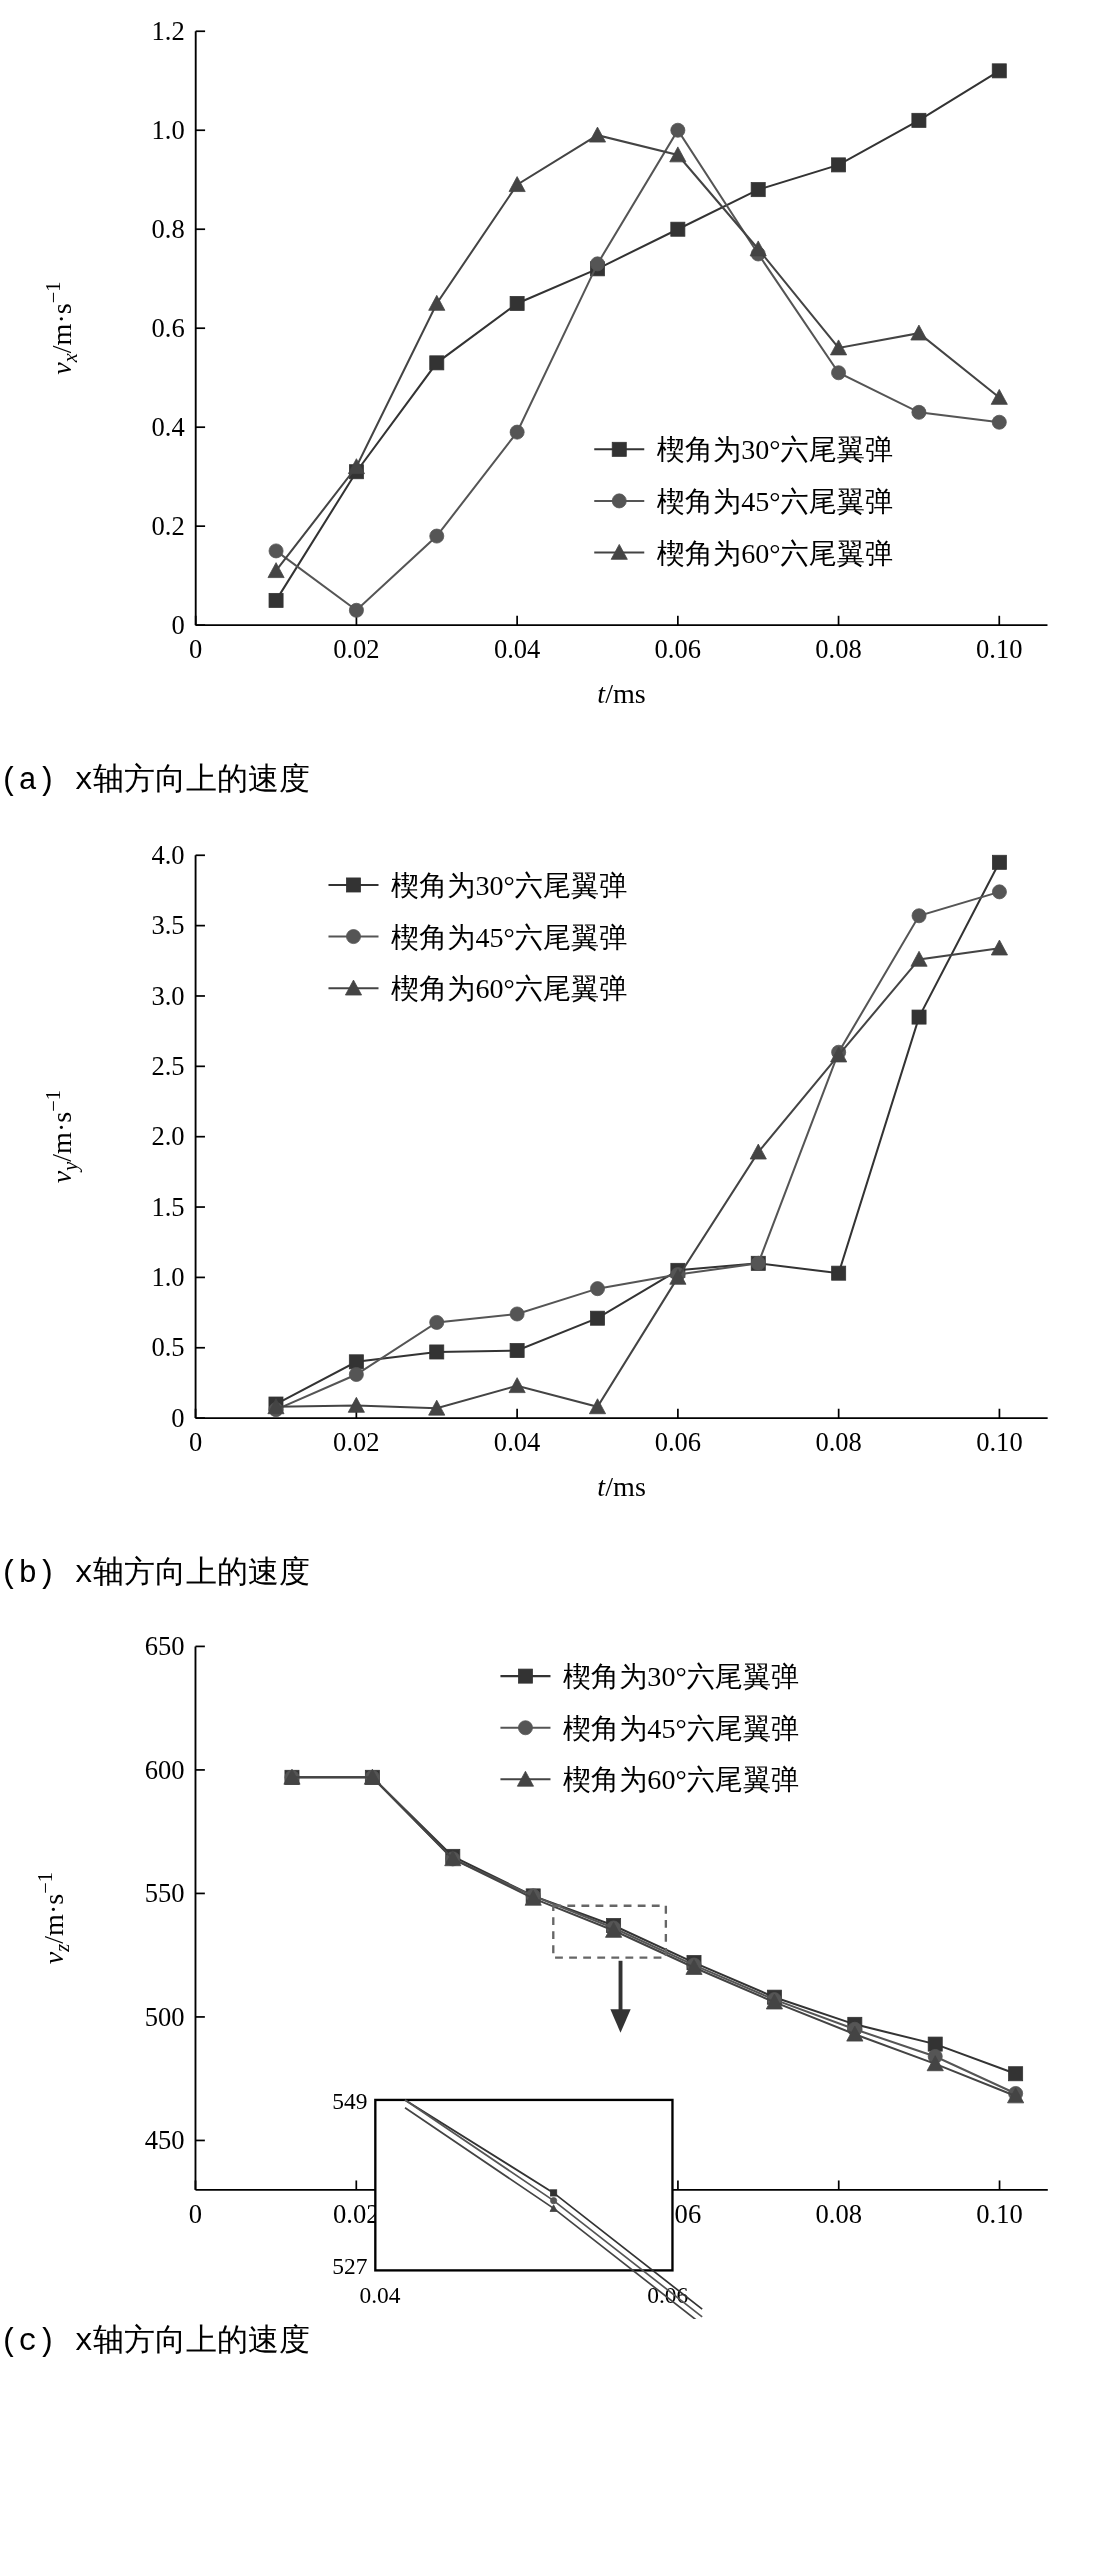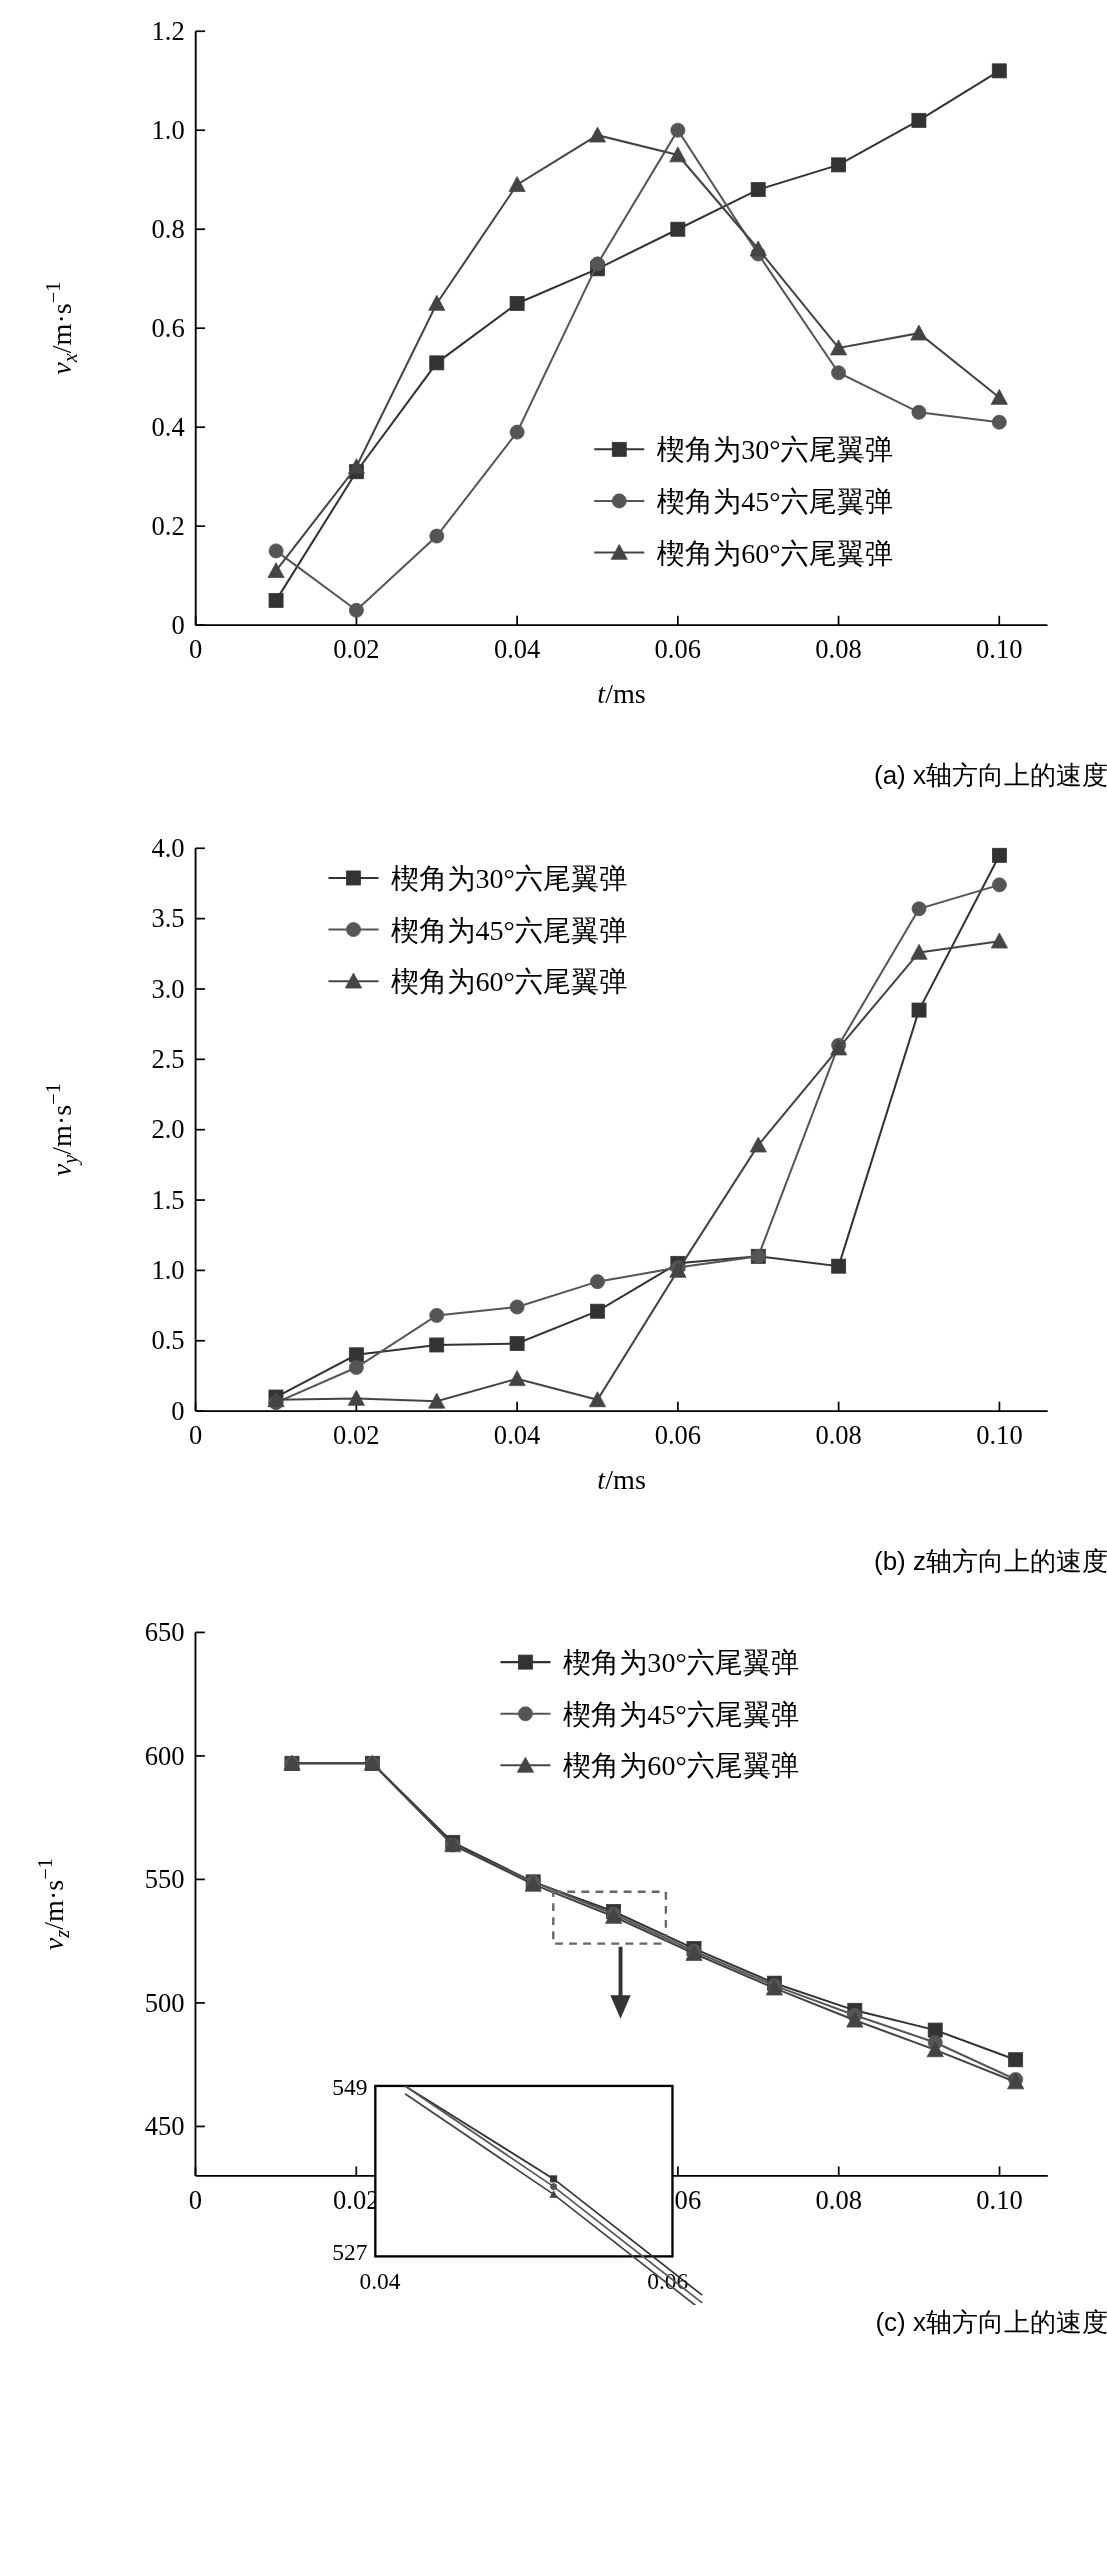--- a/index.html
+++ b/index.html
@@ -1,21 +1,21 @@
 <!DOCTYPE html>
 <html style="font-size:12.5px"><head>
 <meta charset="utf-8">
 <style>
   html,body{margin:0;padding:0;background:#ffffff;}
   body{width:1108px;height:2576px;font-family:"Liberation Serif",serif;color:#000;}
   .page{width:1108px;height:2576px;position:relative;}
   .panel{position:relative;width:1108px;}
   .plotwrap{position:relative;}
   svg{display:block;}
-  .cap{width:100%;text-align:right;font-size:26px;font-family:Liberation Sans, sans-serif;}
+  .cap{width:100%;text-align:left;font-size:31px;font-family:Liberation Mono, monospace;}
   text{font-family:"Liberation Serif",serif;}
 </style>
 </head>
 <body>
 
 <div class="page">
 
   <div class="panel">
     <div class="plotwrap">
       <svg id="svg-a" width="1108" height="758" viewBox="0 0 1417 970">
@@ -198,21 +198,21 @@
               <text x="500" y="156.96" font-size="36" text-anchor="start" fill="#000" font-style="normal">楔角为45°六尾翼弹</text>
             </g>
             <g>
               <line x1="420" y1="210" x2="484" y2="210" stroke="#444444" stroke-width="2.6"></line>
               <polygon points="452,199.65 441.65,218.7975 462.35,218.7975" fill="#444444" stroke="#444444"></polygon>
               <text x="500" y="222.96" font-size="36" text-anchor="start" fill="#000" font-style="normal">楔角为60°六尾翼弹</text>
             </g>
           </g>
         </svg>
     </div>
-    <div class="cap">(b) z轴方向上的速度</div>
+    <div class="cap">(b) x轴方向上的速度</div>
   </div>
 
   <div class="panel" style="margin-top:22px;">
     <div class="plotwrap">
       <svg id="svg-c" width="1108" height="704" viewBox="0 0 1417 900">
           <g>
             <line x1="250" y1="735" x2="1340" y2="735" stroke="#000" stroke-width="2.4"></line>
             <line x1="250" y1="735" x2="250" y2="40" stroke="#000" stroke-width="2.4"></line>
             <line x1="250" y1="735" x2="250" y2="723" stroke="#000" stroke-width="2.2"></line>
             <text x="250" y="777" font-size="34" text-anchor="middle" fill="#000" font-style="normal">0</text>

